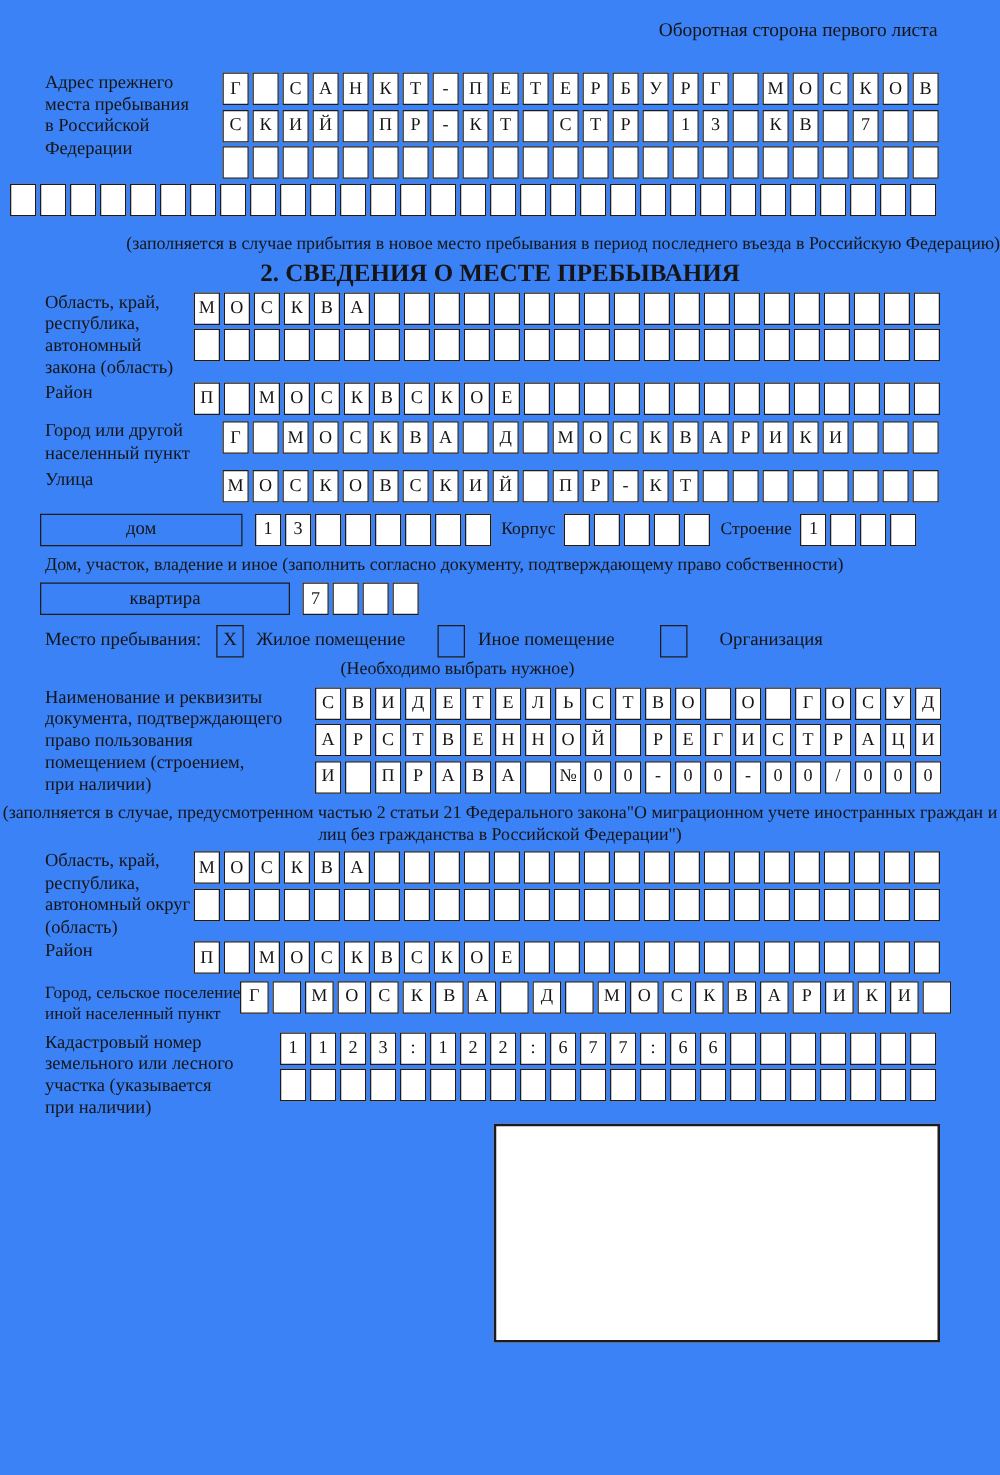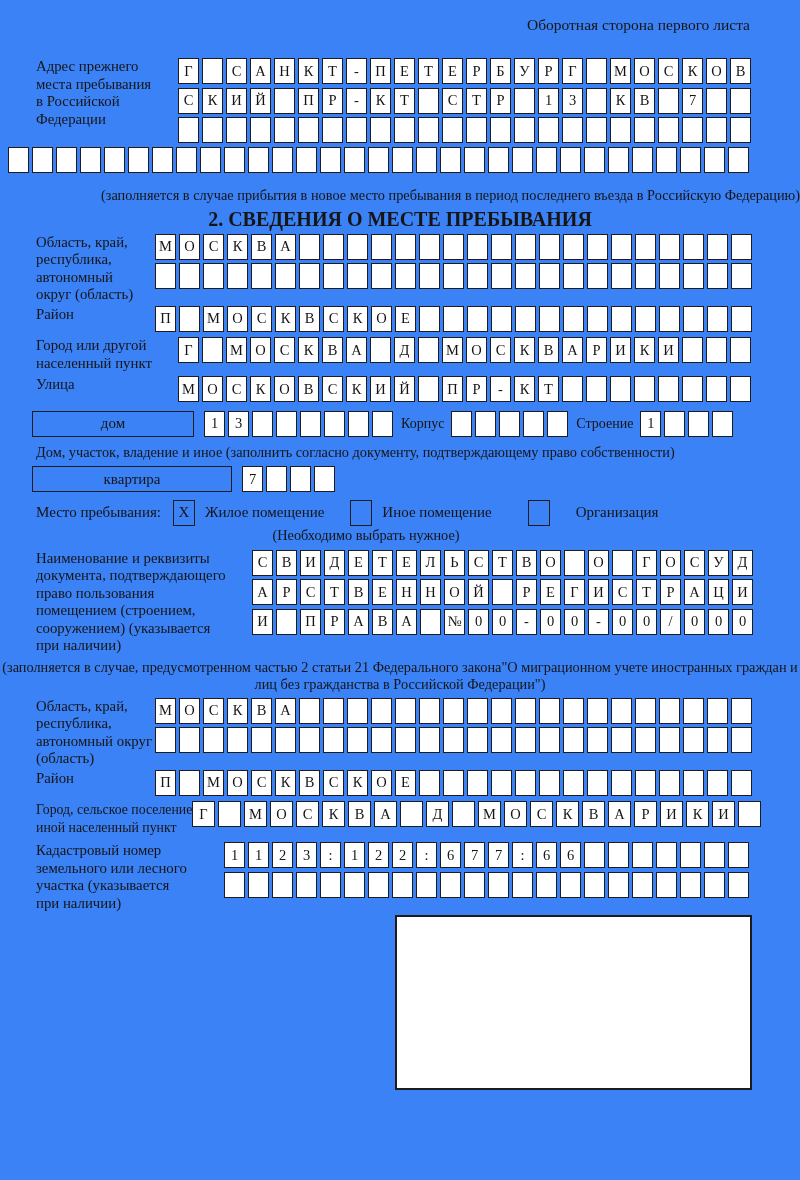--- a/index.html
+++ b/index.html
@@ -196,21 +196,21 @@
       </div>
     <div class="note" style="margin-left:-36px;width:800px;">(заполняется в случае прибытия в новое место пребывания в период последнего въезда в Российскую Федерацию)</div>
 
     <div class="sectitle" style="margin-left:-36px;width:800px;">2. СВЕДЕНИЯ О МЕСТЕ ПРЕБЫВАНИЯ</div>
 
     <div class="group mt3">
       <div class="lbl w119">
           <span class="ln">Область, край,</span>
           <span class="ln">республика,</span>
           <span class="ln">автономный</span>
-          <span class="ln">округ (область)</span>
+          <span class="ln">закона (область)</span>
         </div>
       <div>
         <div class="cellrow">
             <div class="c">М</div>
             <div class="c">О</div>
             <div class="c">С</div>
             <div class="c">К</div>
             <div class="c">В</div>
             <div class="c">А</div>
             <div class="c"></div>
@@ -407,21 +407,20 @@
       <span class="optlbl gap26">Организация</span>
     </div>
     <div class="choosenote">(Необходимо выбрать нужное)</div>
 
     <div class="group mt6">
       <div class="lbl w216">
           <span class="ln">Наименование и реквизиты</span>
           <span class="ln">документа, подтверждающего</span>
           <span class="ln">право пользования</span>
           <span class="ln">помещением (строением,</span>
-          <span class="ln">сооружением) (указывается</span>
           <span class="ln">при наличии)</span>
         </div>
       <div>
         <div class="cellrow">
             <div class="c">С</div>
             <div class="c">В</div>
             <div class="c">И</div>
             <div class="c">Д</div>
             <div class="c">Е</div>
             <div class="c">Т</div>

